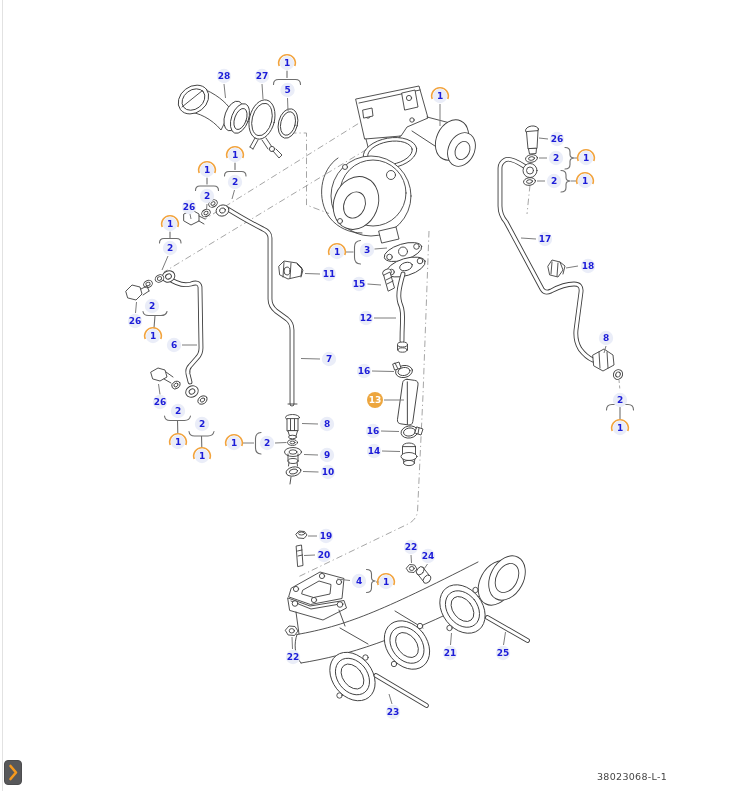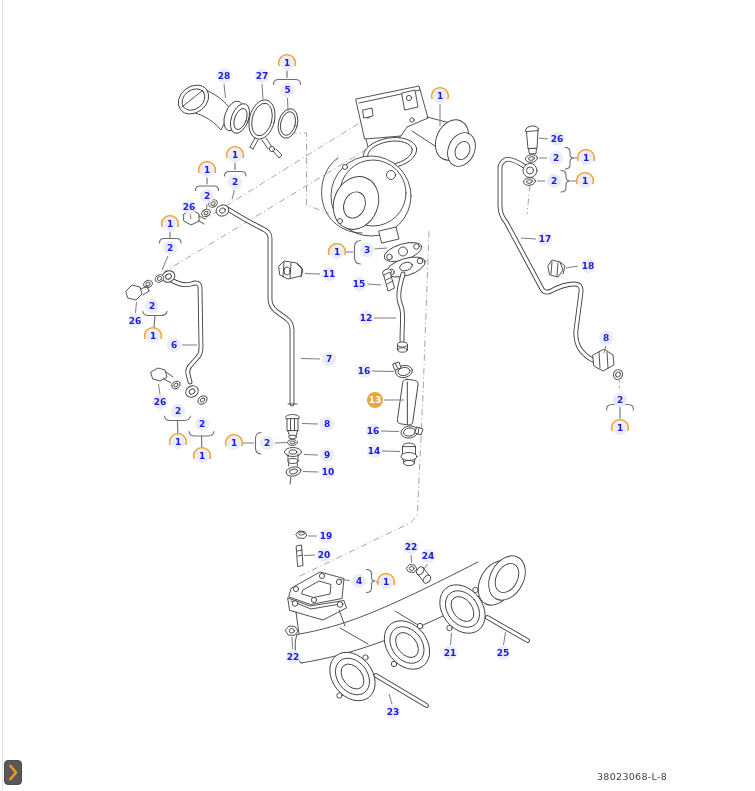--- a/index.html
+++ b/index.html
@@ -577,20 +577,20 @@
           <circle r="7.2" fill="#eaedf8"></circle>
           <text y="3.3" text-anchor="middle" class="num" fill="#1c1cd8">25</text>
         </g>
         <g transform="translate(393,712)">
           <circle r="7.2" fill="#eaedf8"></circle>
           <text y="3.3" text-anchor="middle" class="num" fill="#1c1cd8">23</text>
         </g>
       </g>
   </svg>
 
-  <div class="footer-code">38023068-L-8</div>
+  <div class="footer-code">38023068-L-1</div>
 
   <button class="next-btn">
     <svg width="16" height="25" viewBox="0 0 16 25">
       <polyline points="5.5,6 11,12.5 5.5,19" fill="none" stroke="#f5991e" stroke-width="2.6" stroke-linecap="round" stroke-linejoin="round"></polyline>
     </svg>
   </button>
 </div>
 
 </body></html>

